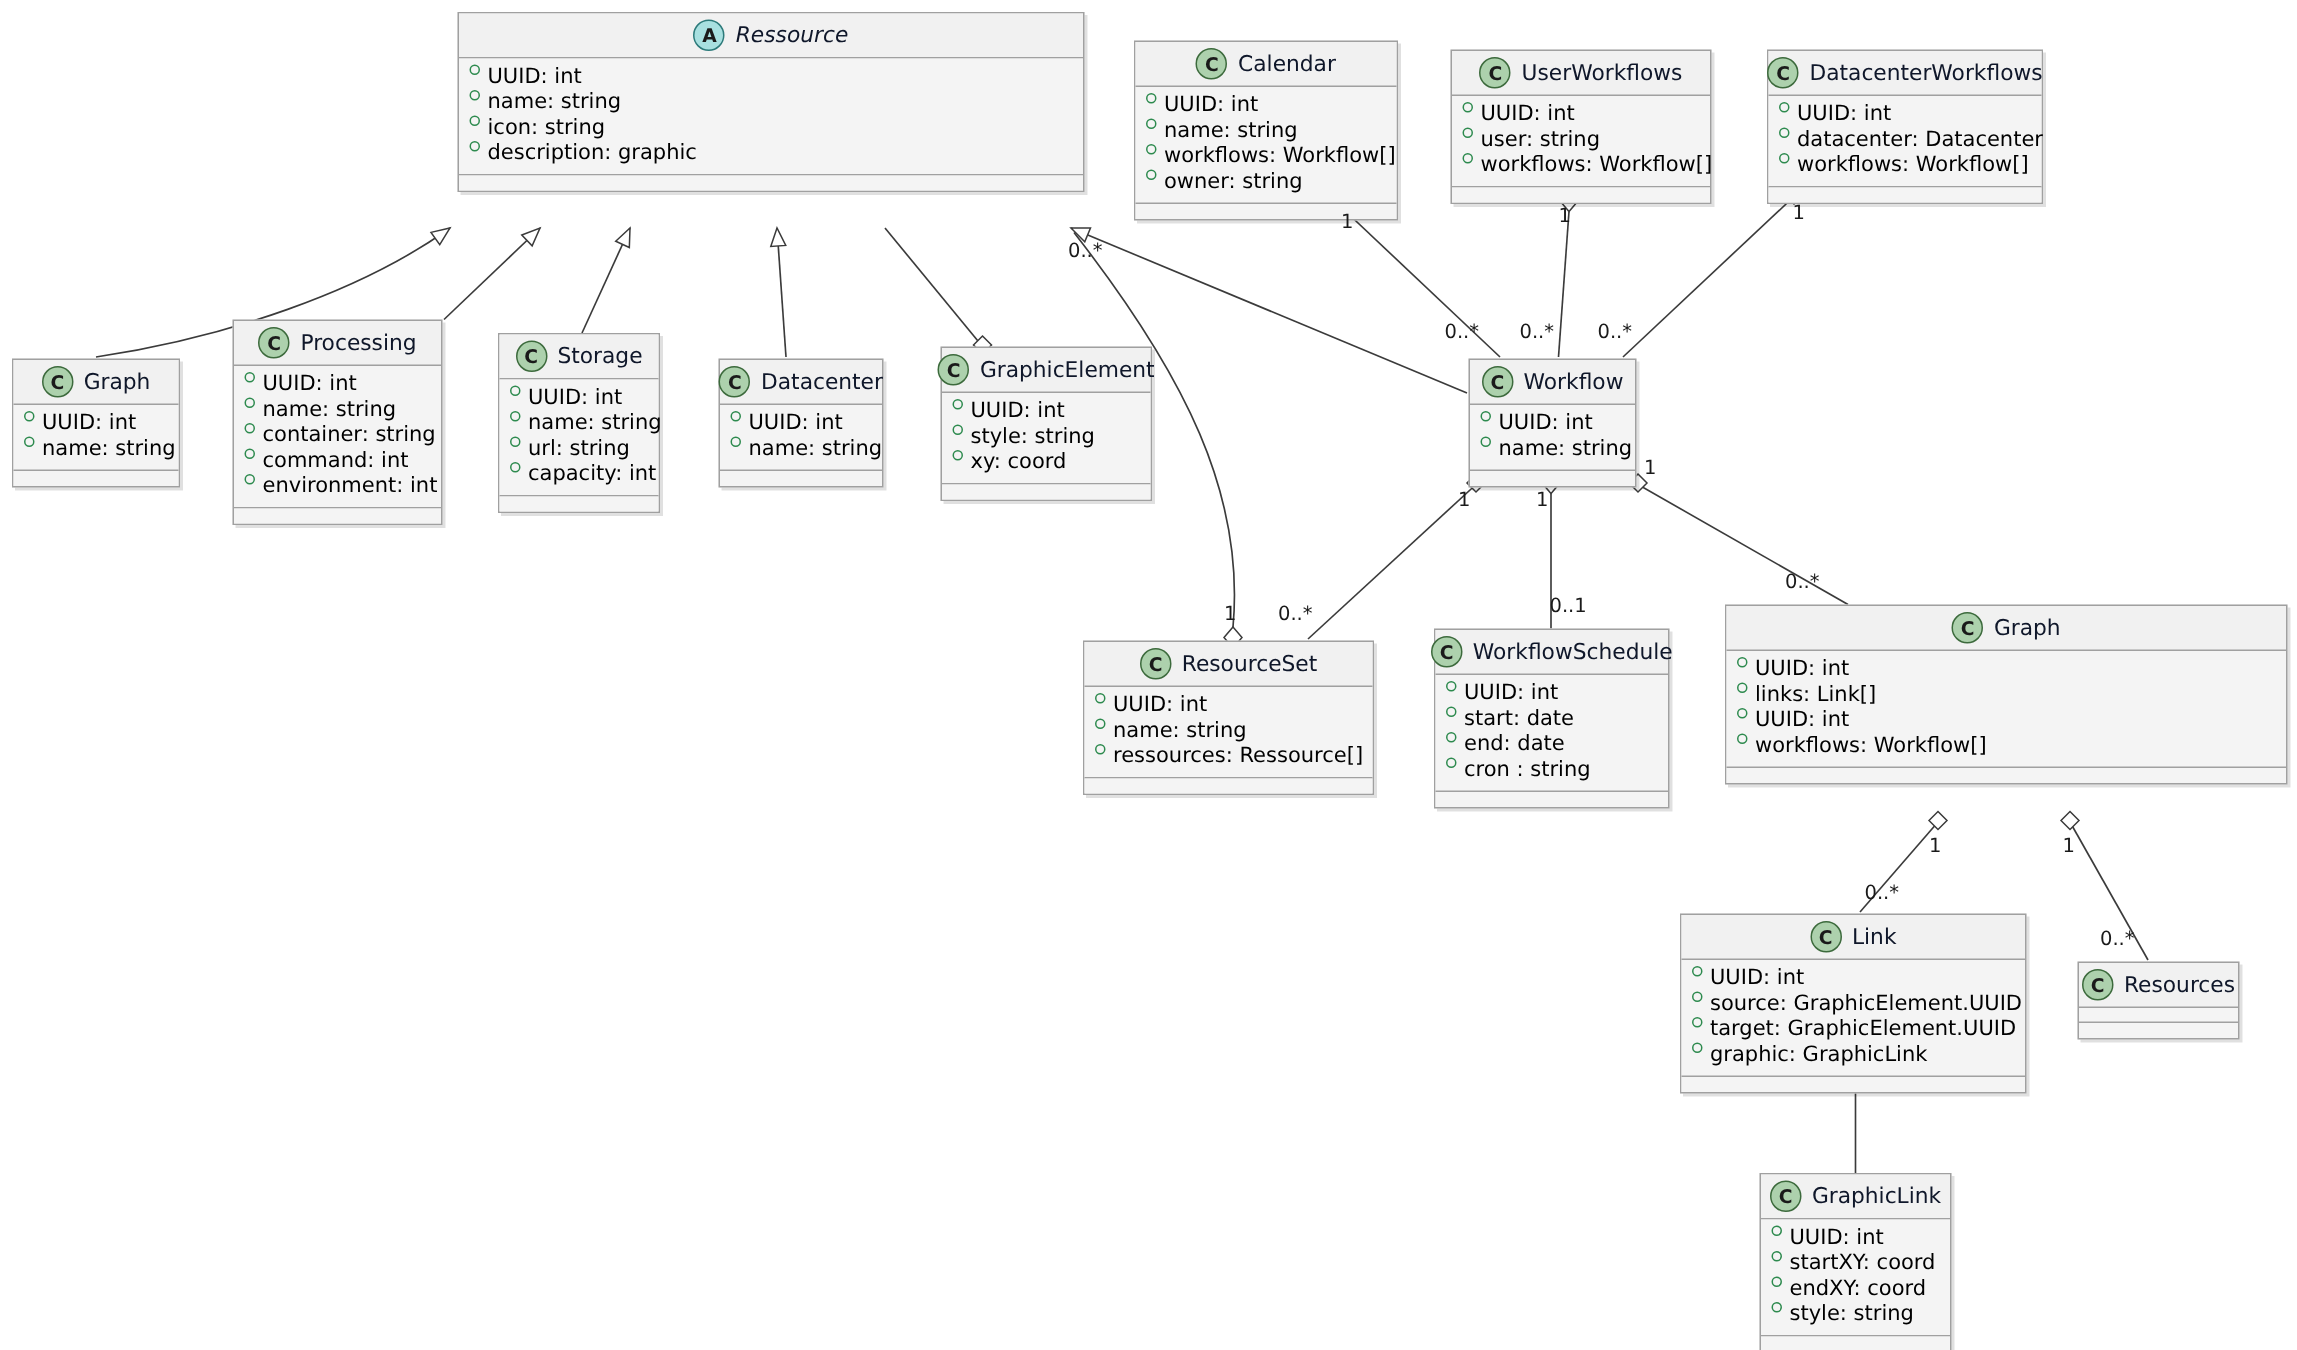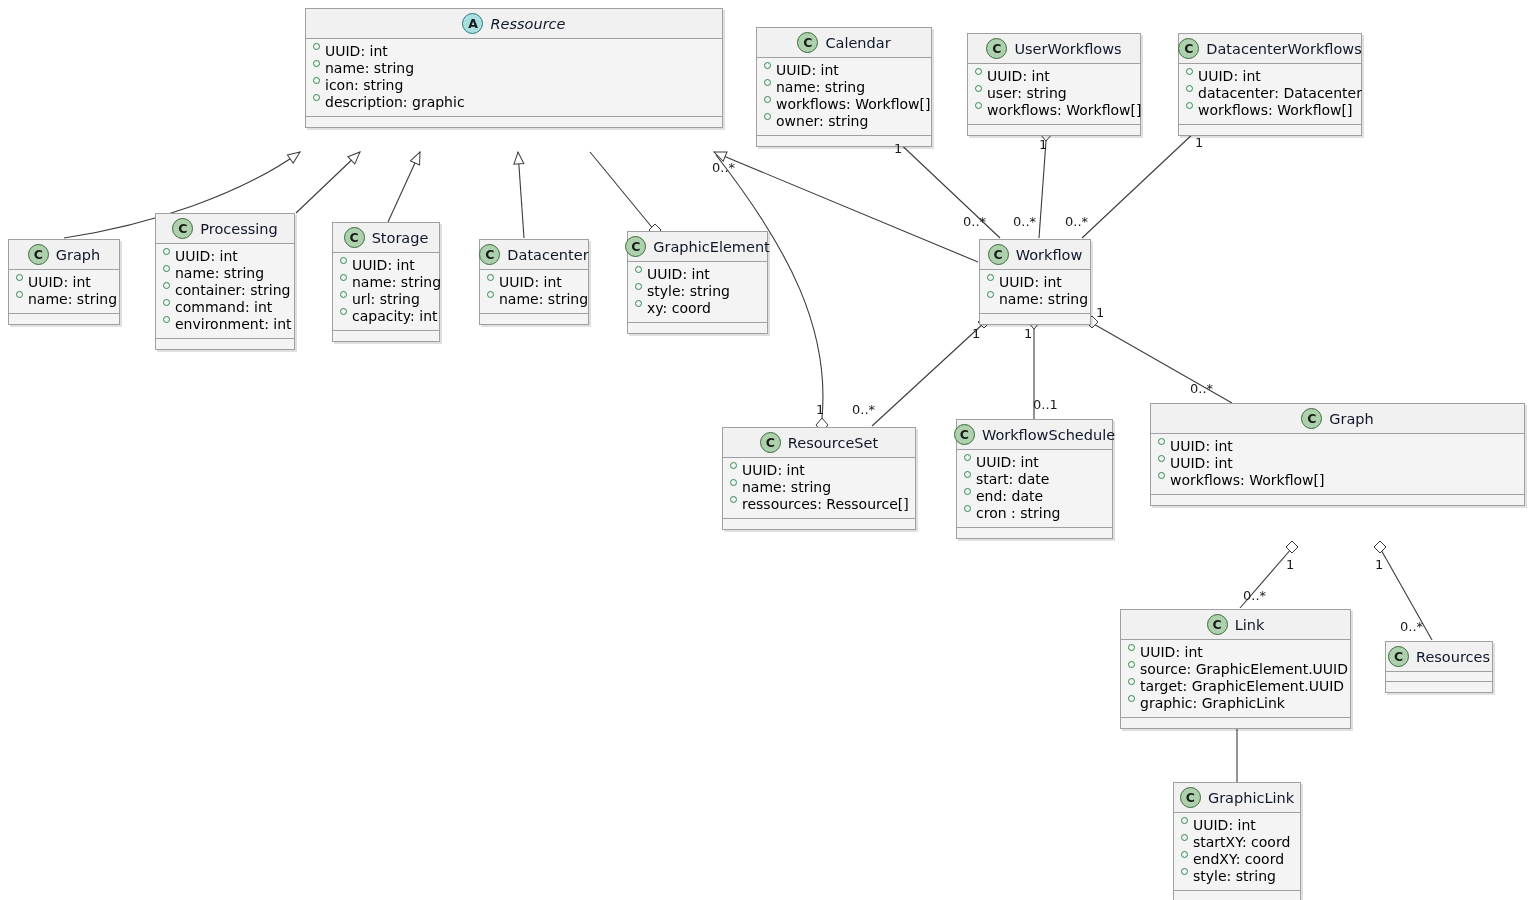--- a/index.html
+++ b/index.html
@@ -355,20 +355,24 @@
           <span class="stereo">C</span>
           <span class="title">Graph</span>
         </div>
         <div class="uml-attrs">
           <div class="attr">
             <span class="vis"></span>
             <span>UUID: int</span>
           </div>
           <div class="attr">
             <span class="vis"></span>
+            <span>links: Link[]</span>
+          </div>
+          <div class="attr">
+            <span class="vis"></span>
             <span>UUID: int</span>
           </div>
           <div class="attr">
             <span class="vis"></span>
             <span>workflows: Workflow[]</span>
           </div>
         </div>
         <div class="uml-ops"></div>
       </div>
       <div class="uml-class" style="left: 1120px; top: 609px; width: 231px;">

